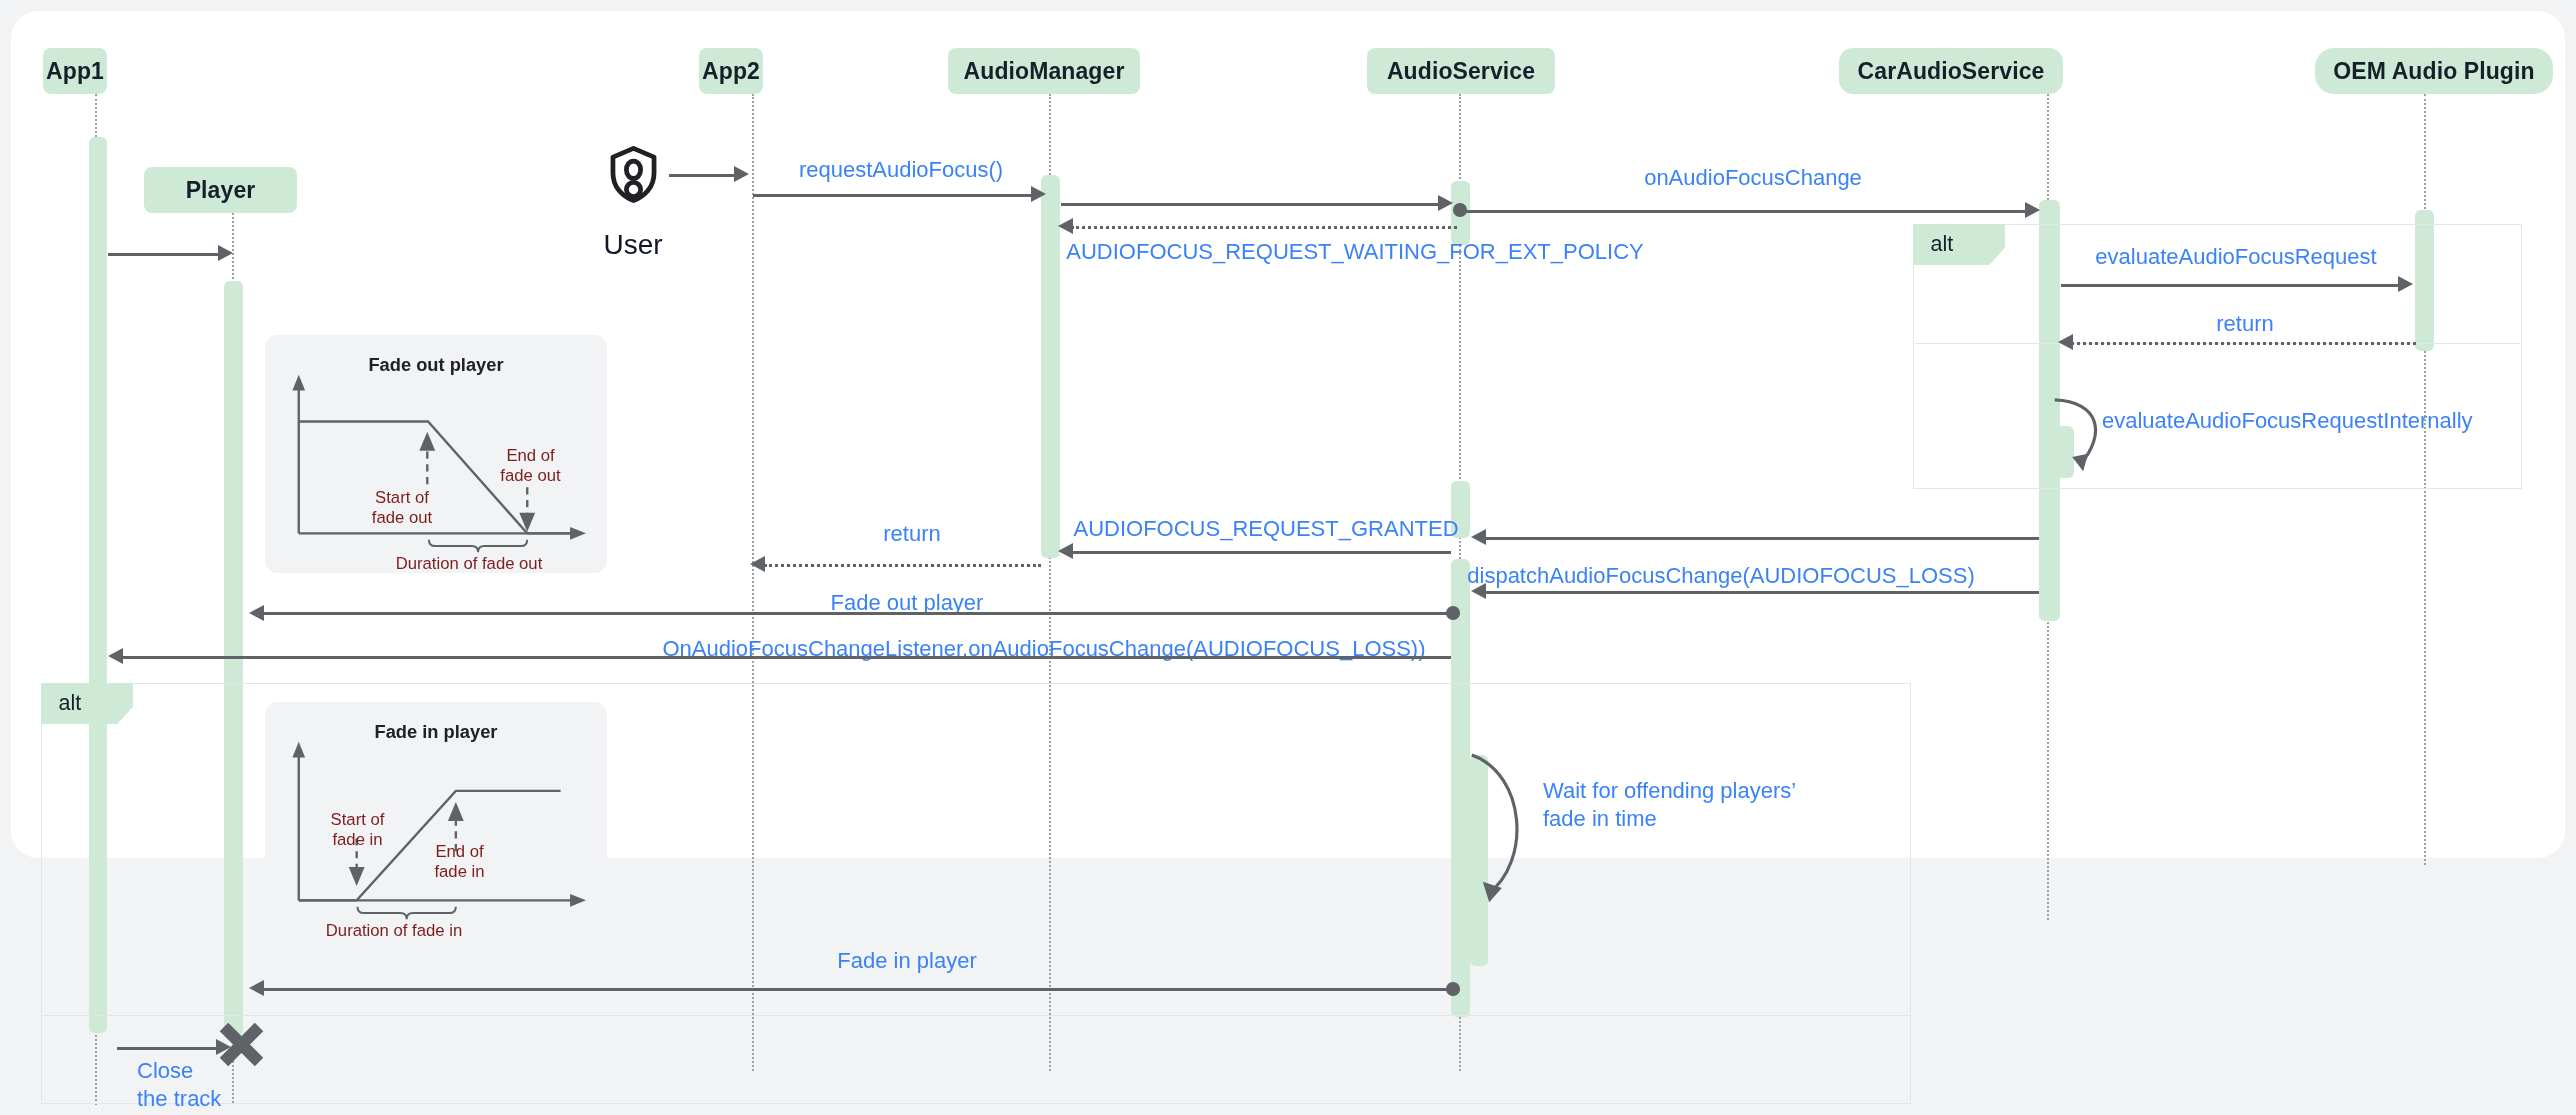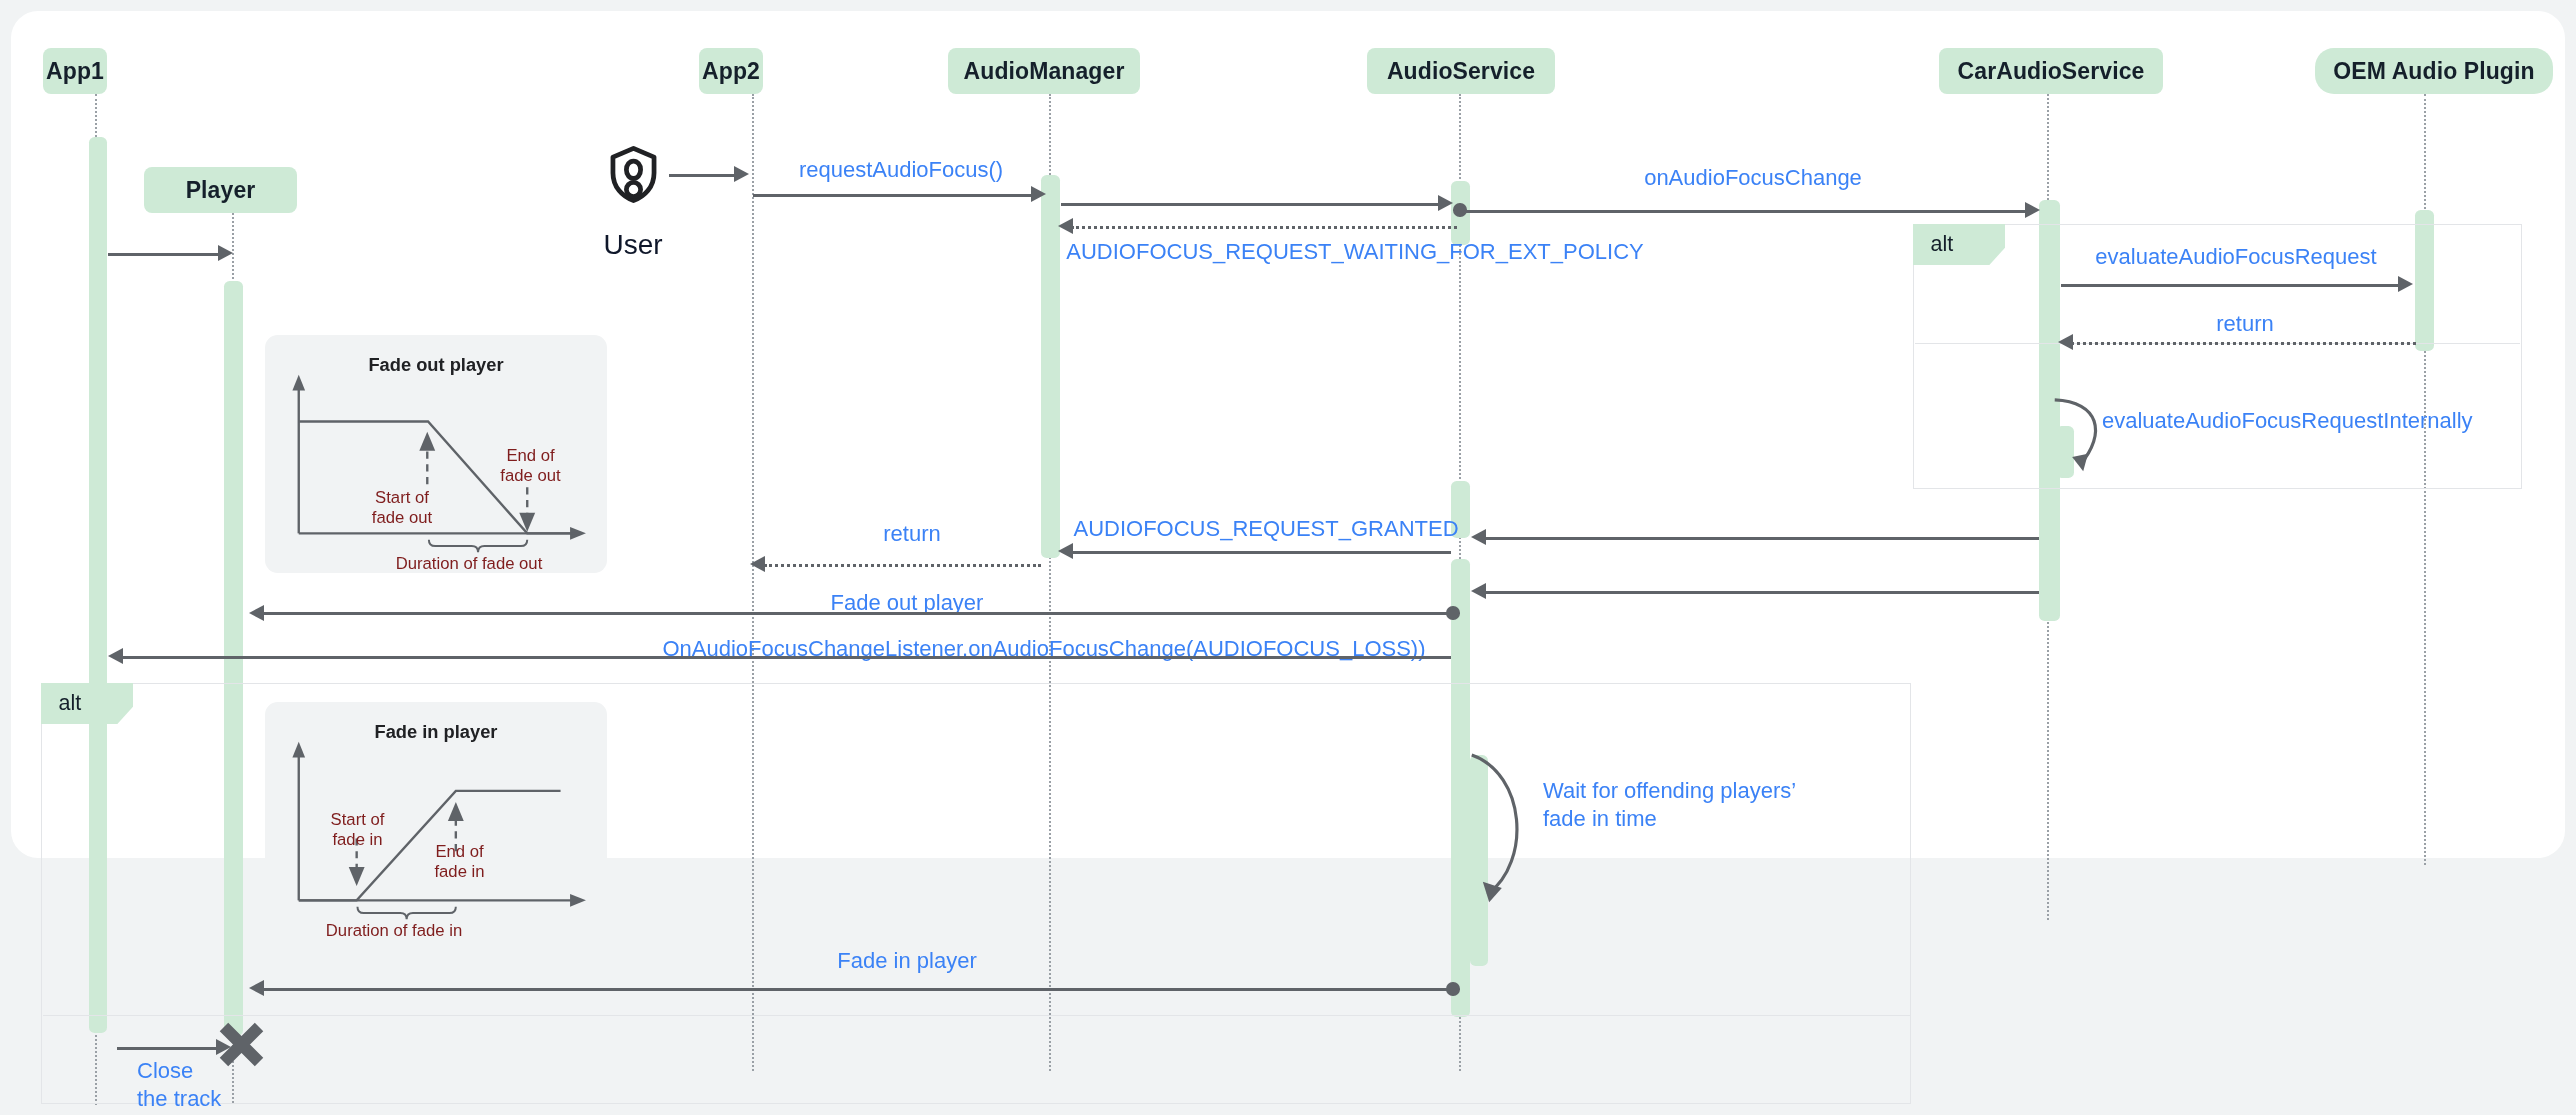--- a/index.html
+++ b/index.html
@@ -148,21 +148,21 @@
     </div>
 
     <div class="part" style="left:937px;top:37px;width:192px;">
       <span>AudioManager</span>
     </div>
 
     <div class="part" style="left:1356px;top:37px;width:188px;">
       <span>AudioService</span>
     </div>
 
-    <div class="part" style="left:1928px;top:37px;width:224px;">
+    <div class="part" style="left:1828px;top:37px;width:224px;border-radius:14px;">
       <span>CarAudioService</span>
     </div>
 
     <div class="part" style="left:2304px;top:37px;width:238px;border-radius:19px;">
       <span>OEM Audio Plugin</span>
     </div>
 
     <div class="lifeline" style="left:84px;top:83px;height:1011px;"></div>
     <div class="lifeline" style="left:221px;top:202px;height:890px;"></div>
     <div class="lifeline" style="left:741px;top:83px;height:977px;"></div>
@@ -272,20 +272,23 @@
     </div>
     <div class="solid-line" style="left:1060px;top:540px;width:380px;"></div>
     <div class="arrow-l" style="left:1047px;top:532px;"></div>
 
     <div class="msg-label center" style="left:901px;top:509px;">
       <span>return</span>
     </div>
     <div class="dotted-line" style="left:753px;top:553px;width:277px;"></div>
     <div class="arrow-l" style="left:739px;top:545px;"></div>
 
+    <div class="msg-label center" style="left:1710px;top:551px;">
+      <span>dispatchAudioFocusChange(AUDIOFOCUS_LOSS)</span>
+    </div>
     <div class="solid-line" style="left:1475px;top:580px;width:553px;"></div>
     <div class="arrow-l" style="left:1460px;top:572px;"></div>
 
     <div class="msg-label center" style="left:896px;top:578px;">
       <span>Fade out player</span>
     </div>
     <div class="ball" style="left:1435px;top:595px;"></div>
     <div class="solid-line" style="left:253px;top:601px;width:1186px;"></div>
     <div class="arrow-l" style="left:238px;top:594px;"></div>
 

